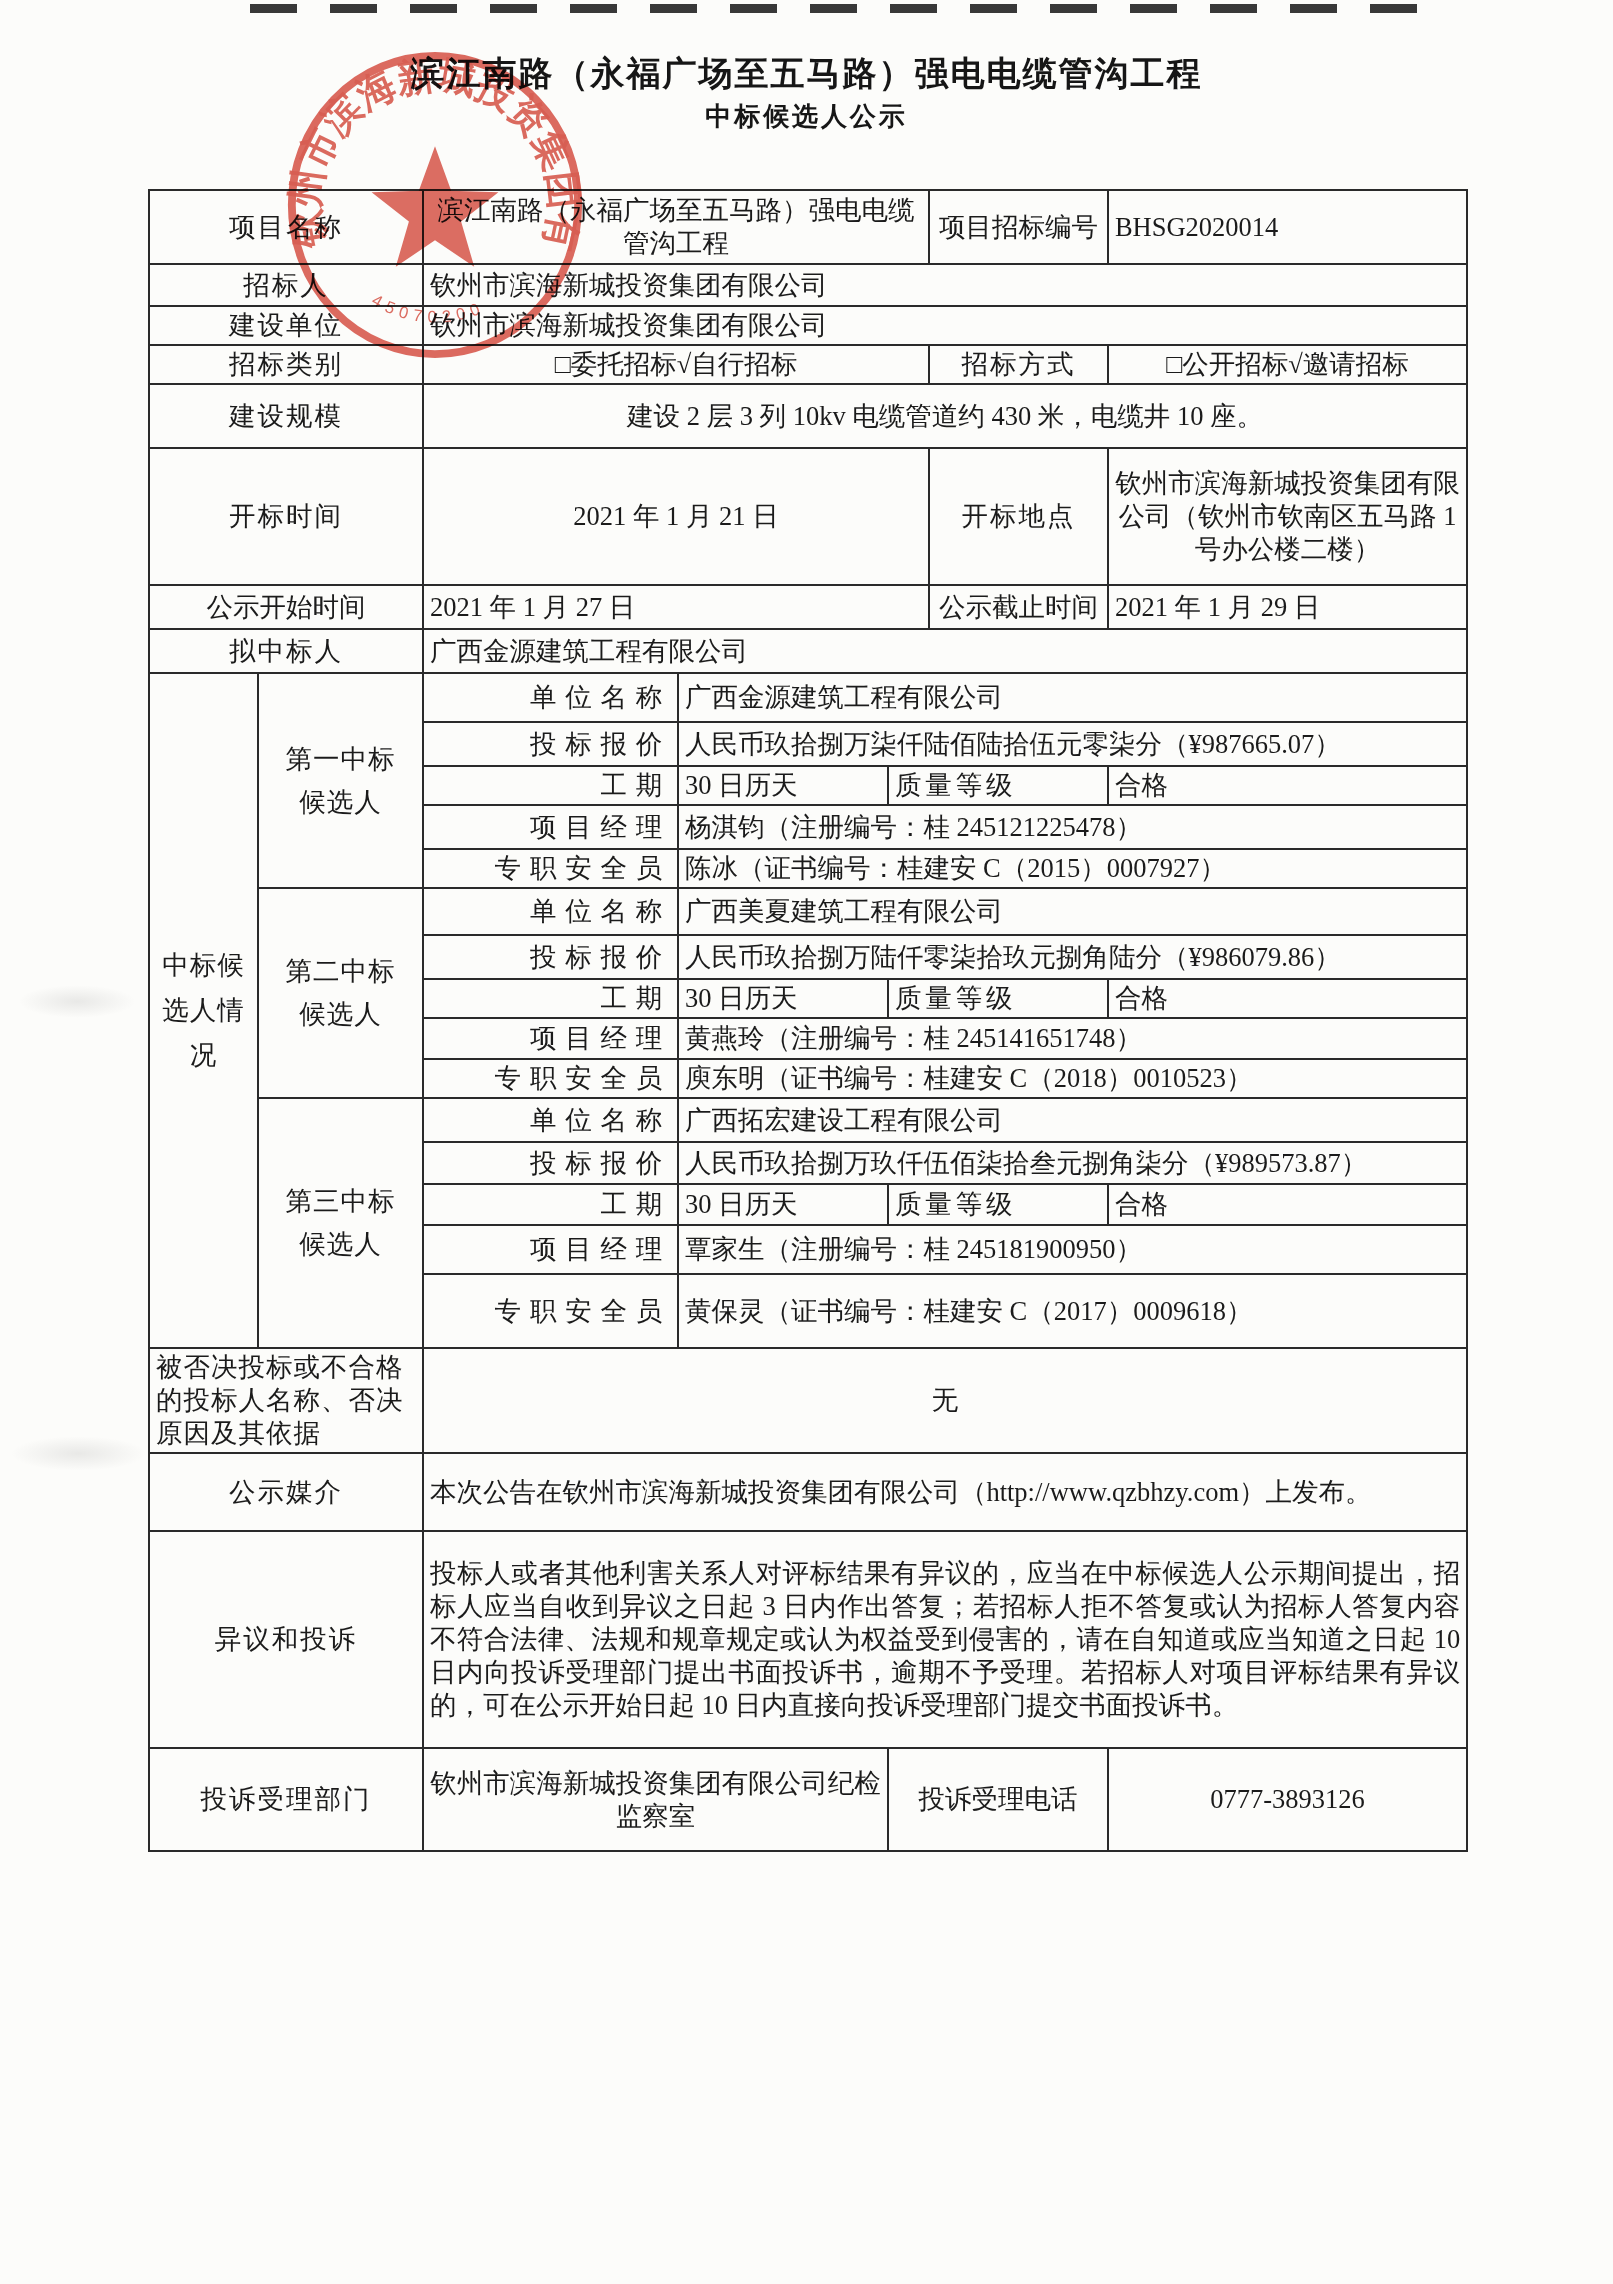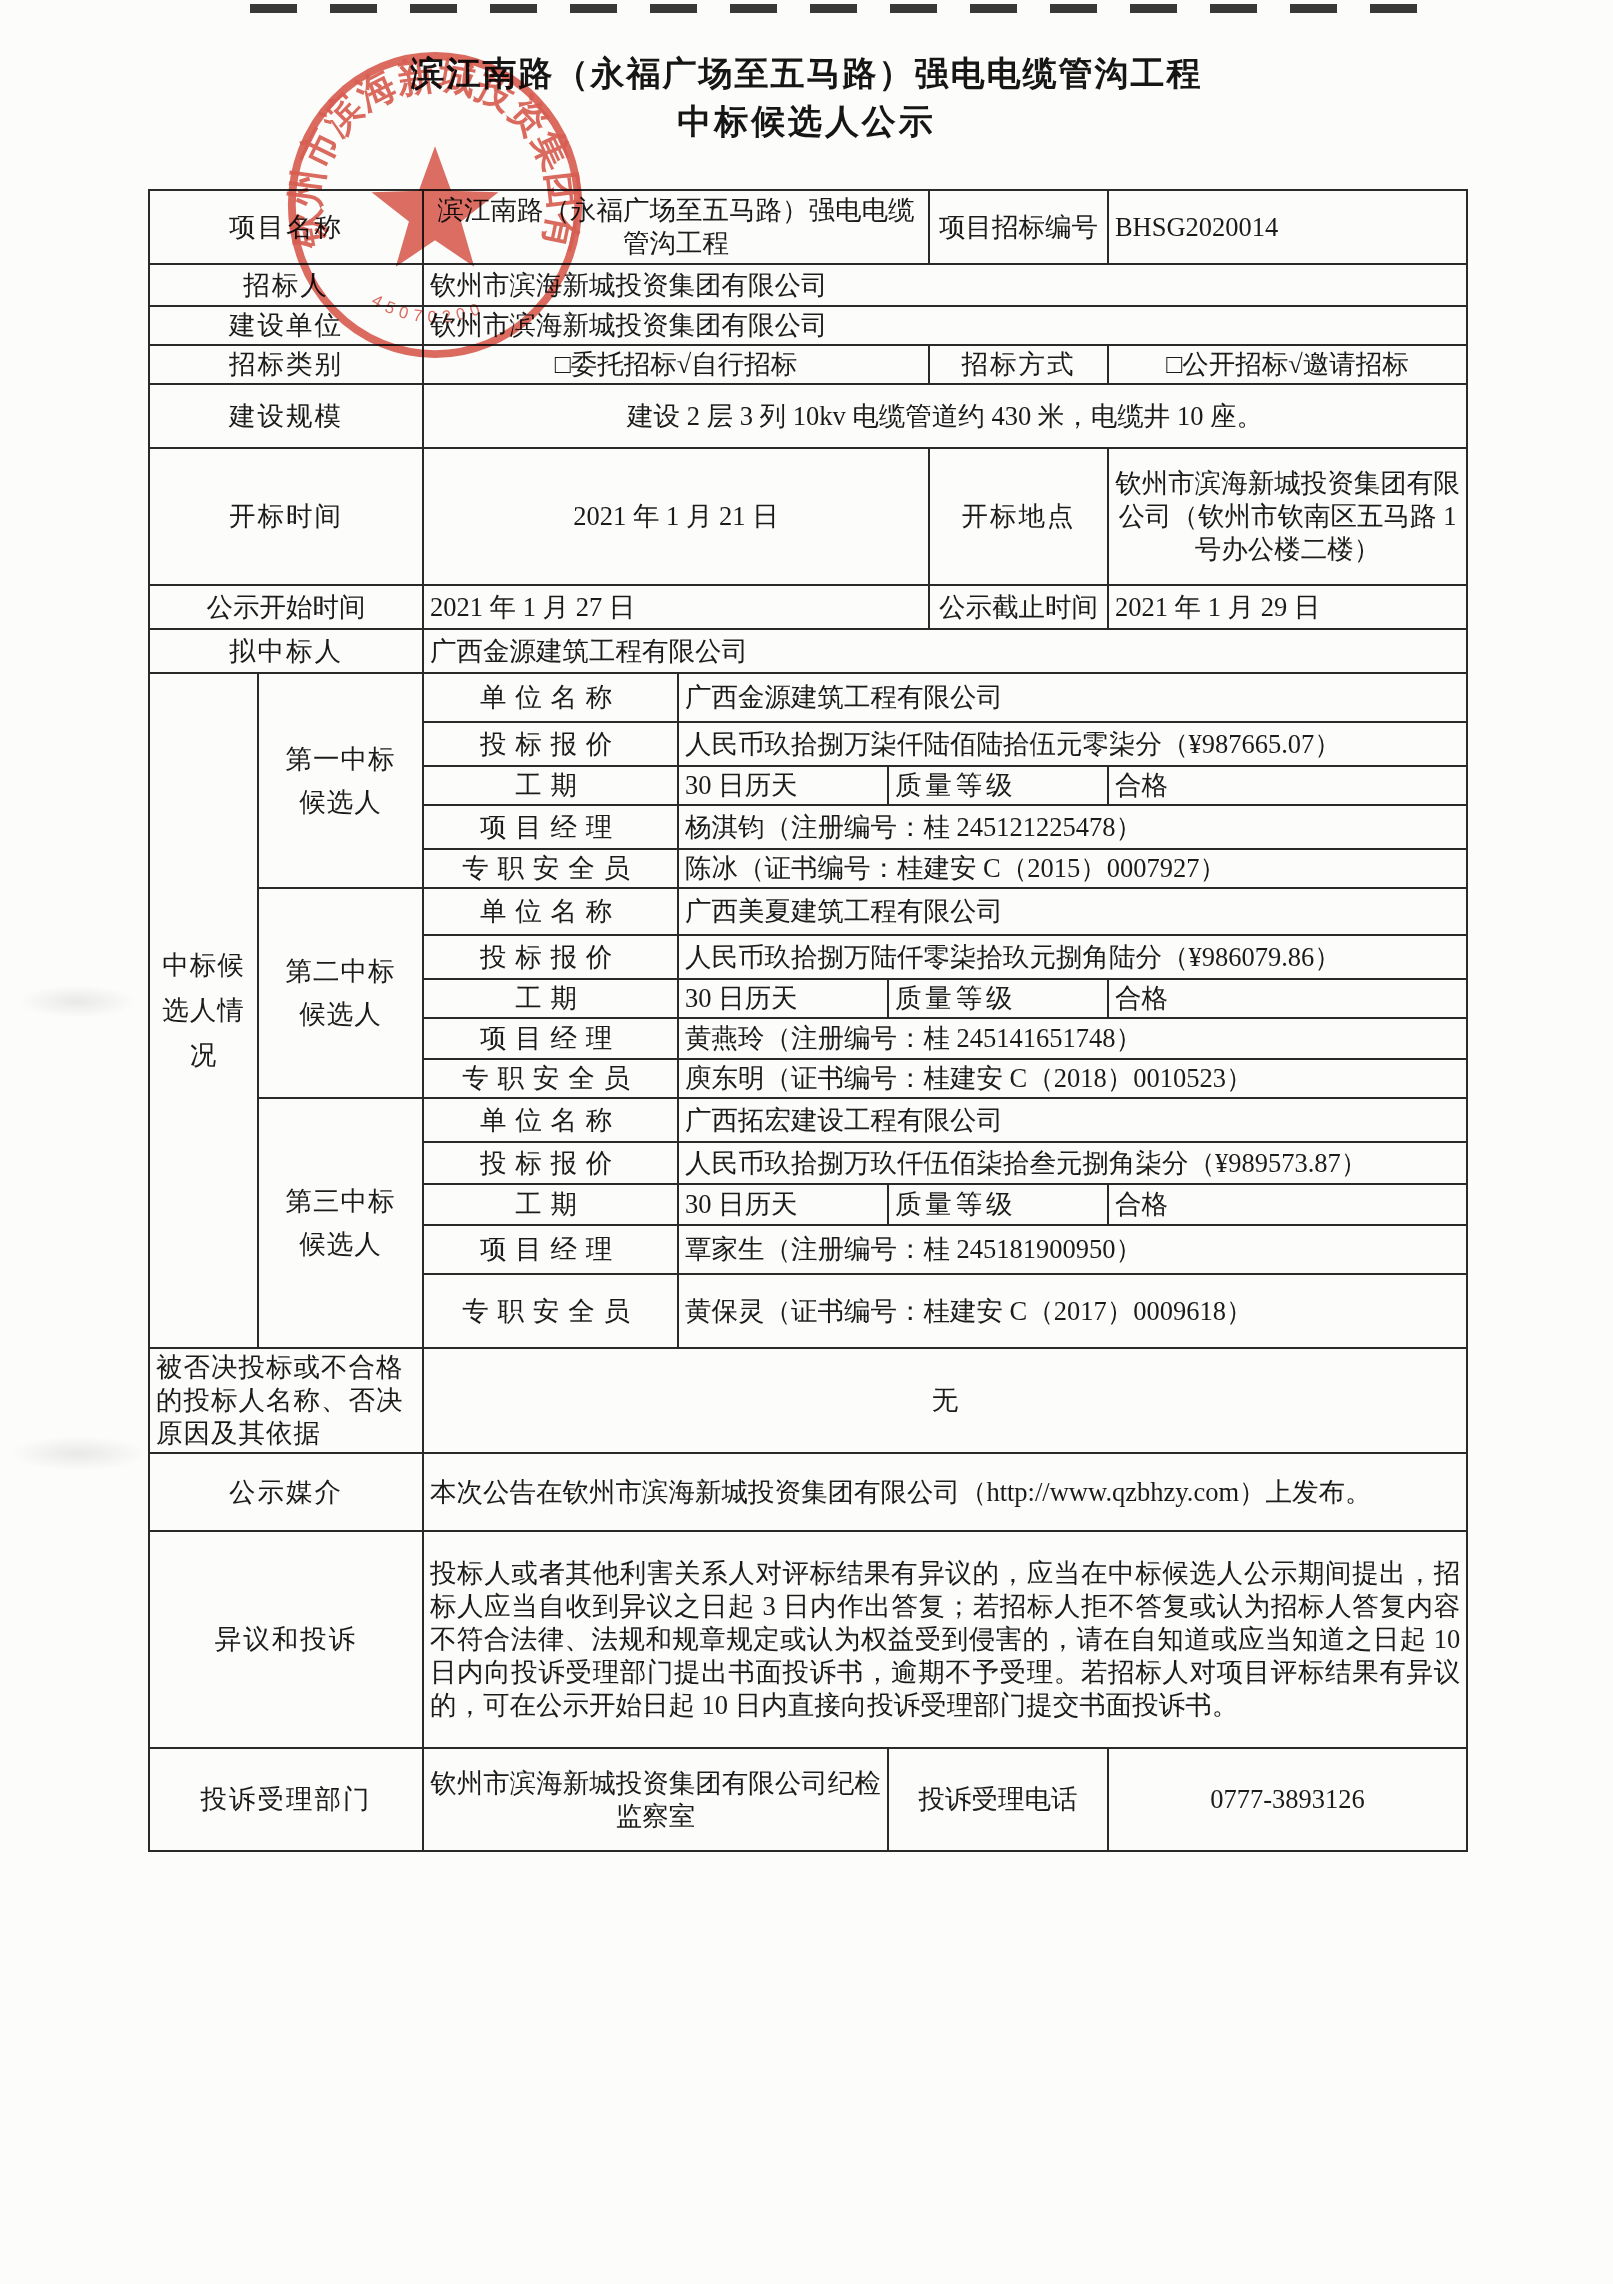--- a/index.html
+++ b/index.html
@@ -20,37 +20,37 @@
   .smudge{position:absolute;border-radius:50%;background:radial-gradient(rgba(60,60,60,.10),rgba(60,60,60,0) 70%);}
   .smudge.s1{left:17.6px;top:985px;width:118px;height:33px;}
   .smudge.s2{left:9.8px;top:1436px;width:137px;height:35px;}
 
   .title{
     position:absolute;left:0;right:0;top:51px;margin:0;
     text-align:center;font-size:34px;font-weight:700;letter-spacing:2px;color:#161616;
   }
   .subtitle{
     position:absolute;left:0;right:0;top:99px;margin:0;
-    text-align:center;font-size:34px;font-weight:700;letter-spacing:2.9px;color:#161616;
+    text-align:center;font-size:26px;font-weight:700;letter-spacing:2.9px;color:#161616;
   }
 
   table.doc{
     position:absolute;left:148px;top:189px;width:1317px;
     border-collapse:collapse;table-layout:fixed;
     border:2.9px solid #222;
   }
   table.doc td{
     border:2px solid #2a2a2a;
     font-size:26.5px;line-height:33px;
     vertical-align:middle;
     padding:2px 5.9px;
     overflow:hidden;
   }
   td.lbl{text-align:center;letter-spacing:2px;}
-  td.flabel{text-align:center;padding-left:13.7px;letter-spacing:8.8px;}
+  td.flabel{text-align:right;padding-left:13.7px;letter-spacing:8.8px;}
   td.left{text-align:left;padding-left:11.8px;padding-right:11.8px;}
   td.center{text-align:center;}
   td.just{text-align:justify;text-justify:inter-character;border-radius:20px;}
   .wrapnarrow{display:inline-block;width:116px;line-height:43px;letter-spacing:1px;}
   .wrapgroup{display:inline-block;width:86px;line-height:45px;letter-spacing:1px;}
   td.rejlbl{text-align:left;padding:3.9px 11.8px;line-height:30px;letter-spacing:1px;}
   td.para{line-height:31px;padding:7.8px 13.7px;}
   td.media{line-height:39px;padding:2px 13.7px;}
   td.openplace{line-height:37px;padding:2px 9.8px;}
   td.pname{line-height:36px;}

